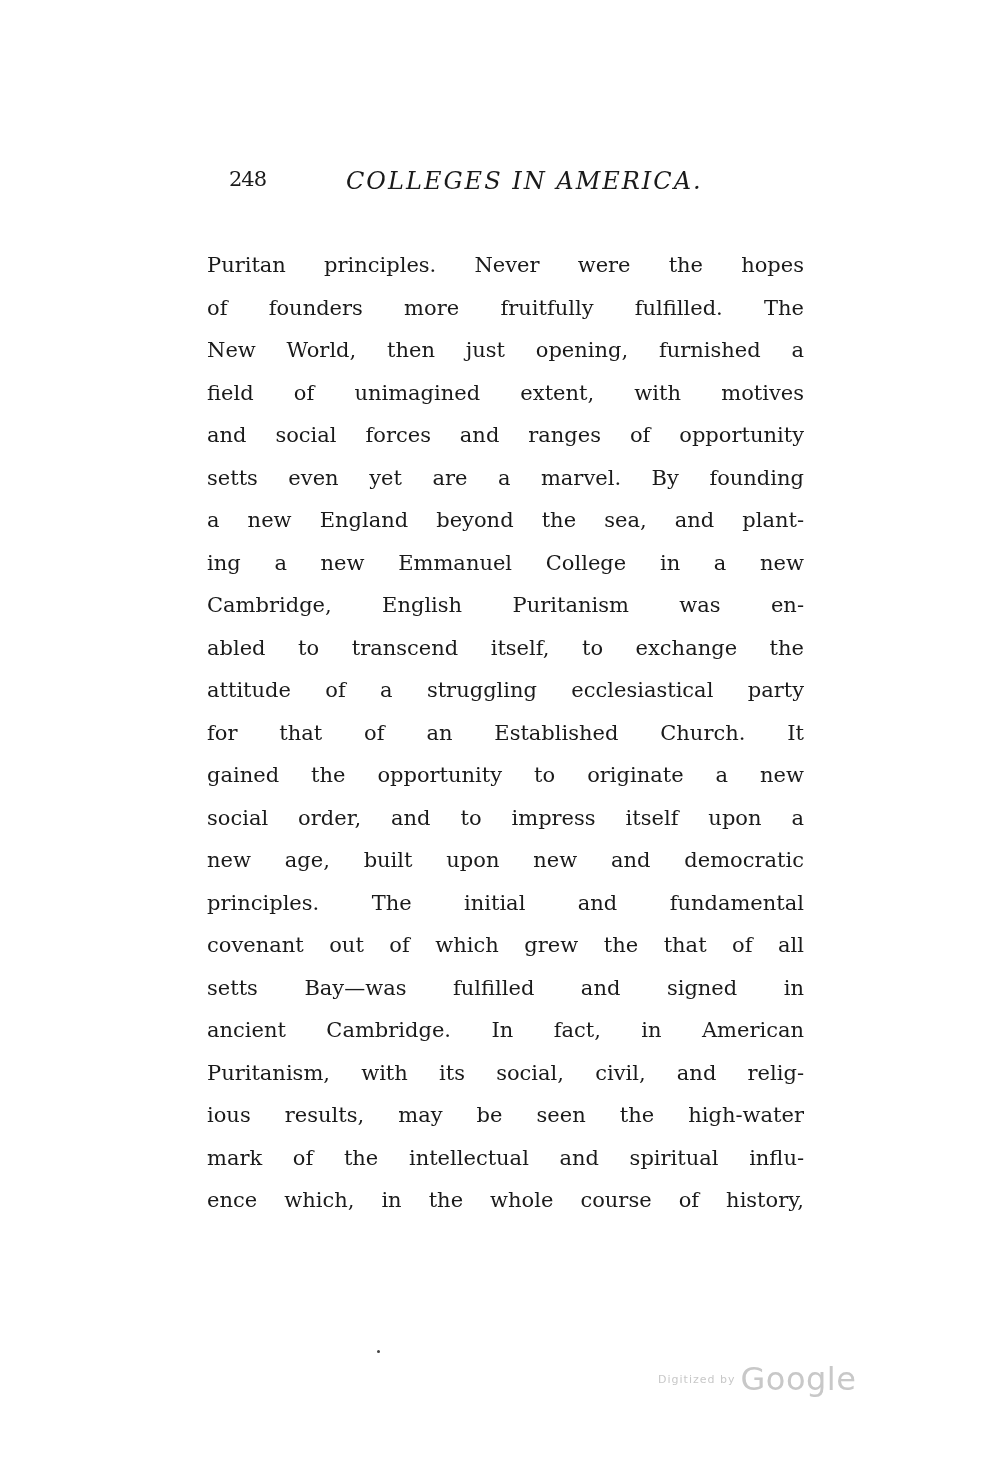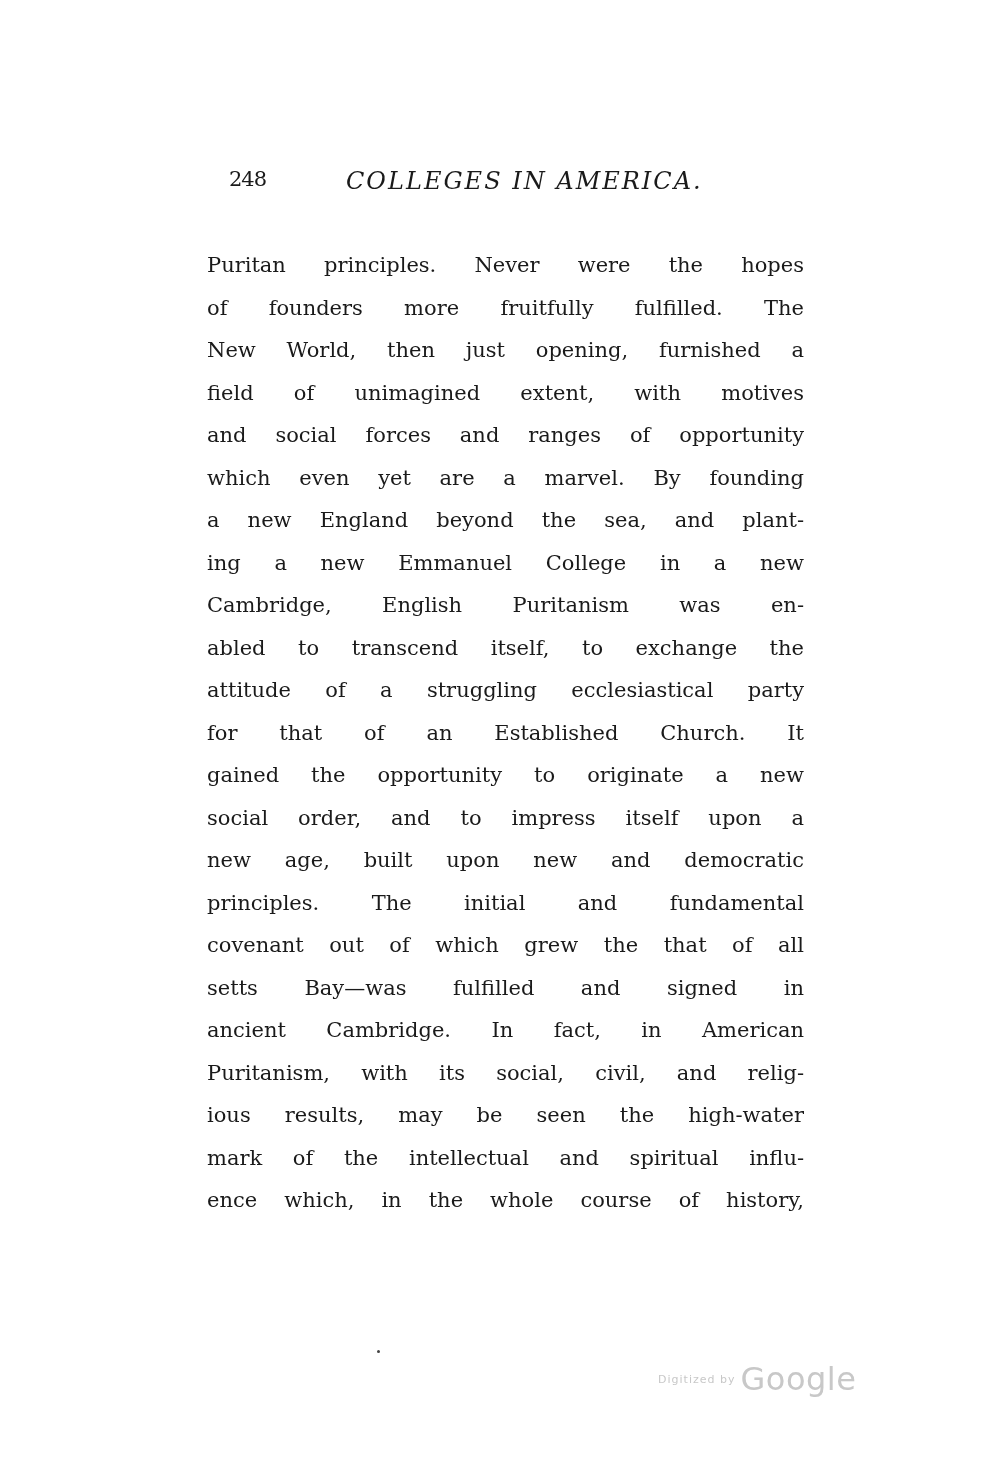--- a/index.html
+++ b/index.html
@@ -22,21 +22,21 @@
   <span class="page-num">248</span>
   <span class="running-title">COLLEGES IN AMERICA.</span>
 </div>
 
 <div class="body-text">
   <span class="line">Puritan principles.  Never were the hopes</span>
   <span class="line">of founders more fruitfully fulfilled.  The</span>
   <span class="line">New World, then just opening, furnished a</span>
   <span class="line">field of unimagined extent, with motives</span>
   <span class="line">and social forces and ranges of opportunity</span>
-  <span class="line">which even yet are a marvel.  By founding</span>
+  <span class="line">setts even yet are a marvel.  By founding</span>
   <span class="line">a new England beyond the sea, and plant-</span>
   <span class="line">ing a new Emmanuel College in a new</span>
   <span class="line">Cambridge, English Puritanism was en-</span>
   <span class="line">abled to transcend itself, to exchange the</span>
   <span class="line">attitude of a struggling ecclesiastical party</span>
   <span class="line">for that of an Established Church.  It</span>
   <span class="line">gained the opportunity to originate a new</span>
   <span class="line">social order, and to impress itself upon a</span>
   <span class="line">new age, built upon new and democratic</span>
   <span class="line">principles.  The initial and fundamental</span>

